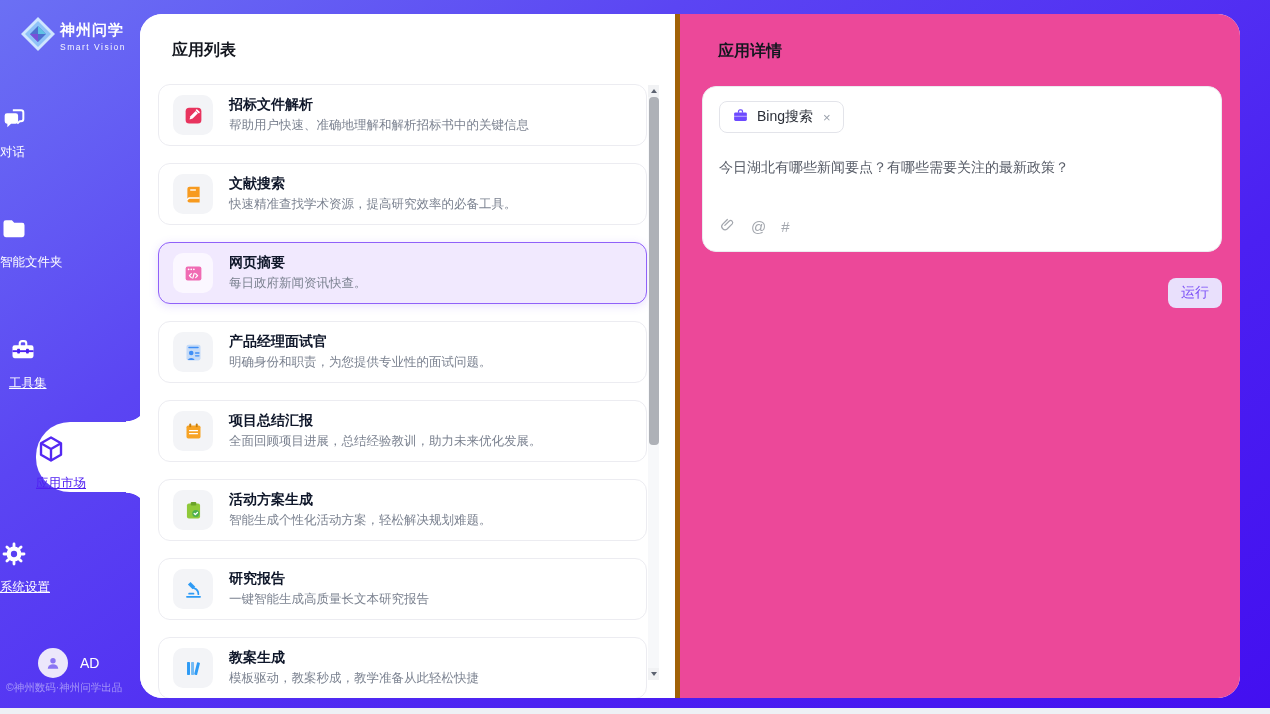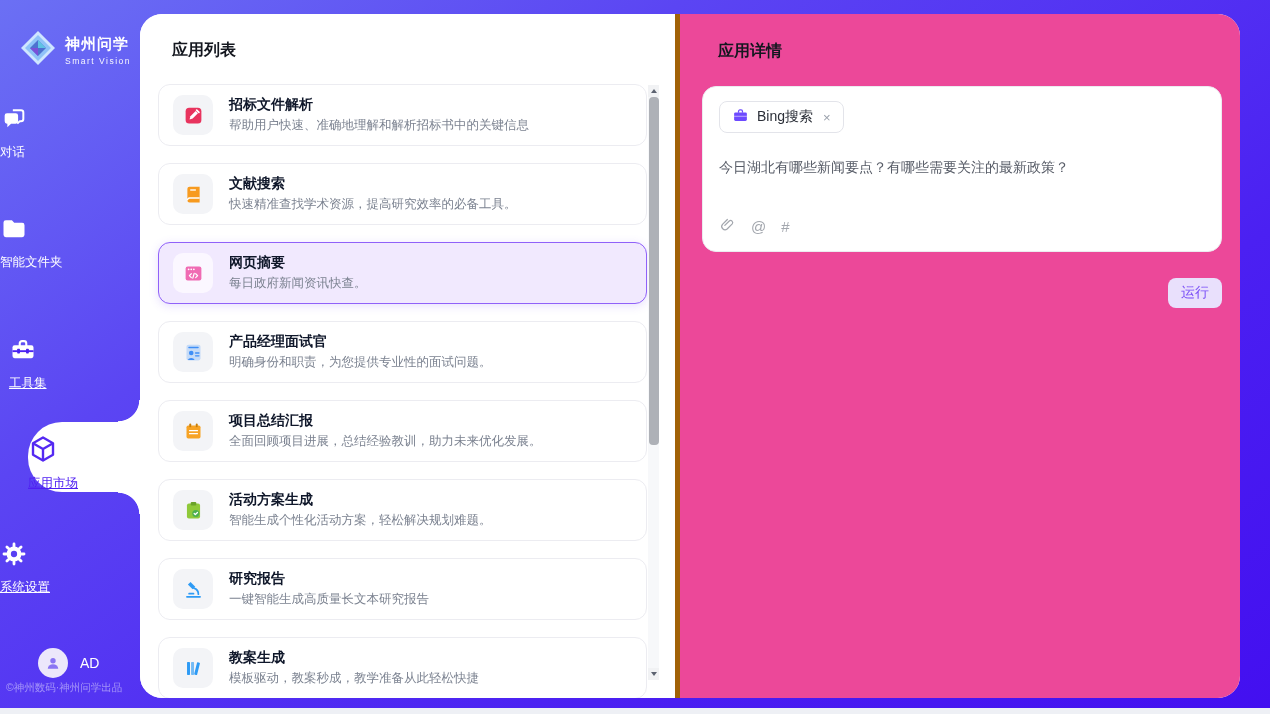--- a/index.html
+++ b/index.html
@@ -10,35 +10,35 @@
     position:relative;
     overflow:hidden;
   }
   
   .frame {
     position:absolute; left:0; top:0; width:1270px; height:708px;
     background:linear-gradient(145deg,#6b70f4 0%,#5b45f3 30%,#4b20f2 70%,#430ff0 100%);
   }
   
   .sidebar { position:absolute; left:0; top:0; width:140px; height:708px; z-index:3; }
-  .logo { position:absolute; left:18px; top:28px; display:flex; align-items:center; gap:7px; }
+  .logo { position:absolute; left:18px; top:14px; display:flex; align-items:center; gap:2px; }
   .logo-text { color:#fff; }
   .logo-title { font-size:15px; font-weight:700; letter-spacing:1px; }
   .logo-sub { font-size:8.5px; letter-spacing:1.5px; margin-top:2px; opacity:.95; }
   .nav-item { position:absolute; left:0; width:140px; color:#fff; cursor:pointer; }
   .nav-item .nav-icon { display:inline-block; height:30px; }
   .nav-label { display:block; font-size:12.5px; margin-top:7px; }
   .nav-label.u { text-decoration:underline; }
   .nav-item[data-idx="0"] { top:105px; }
   .nav-item[data-idx="1"] { top:215px; }
   .nav-item[data-idx="2"] { top:336px;padding-left:9px; }
   .nav-item[data-idx="3"] { top:422px; height:70px; padding-top:12px; }
   .nav-item[data-idx="4"] { top:540px; }
   .nav-item.active {
-    left:28px; width:112px; background:#fff; border-radius:34px 0 0 34px;
+    left:36px; width:112px; background:#fff; border-radius:34px 0 0 34px;
   }
   .nav-item.active .nav-label { color:#4f1ff2; }
   .nav-item.active::before {
     content:""; position:absolute; right:0; top:-22px; width:22px; height:22px;
     background:radial-gradient(circle 22px at 0 0, rgba(0,0,0,0) 0 20.8px, #fff 21.6px);
   }
   .nav-item.active::after {
     content:""; position:absolute; right:0; bottom:-22px; width:22px; height:22px;
     background:radial-gradient(circle 22px at 0 100%, rgba(0,0,0,0) 0 20.8px, #fff 21.6px);
   }

